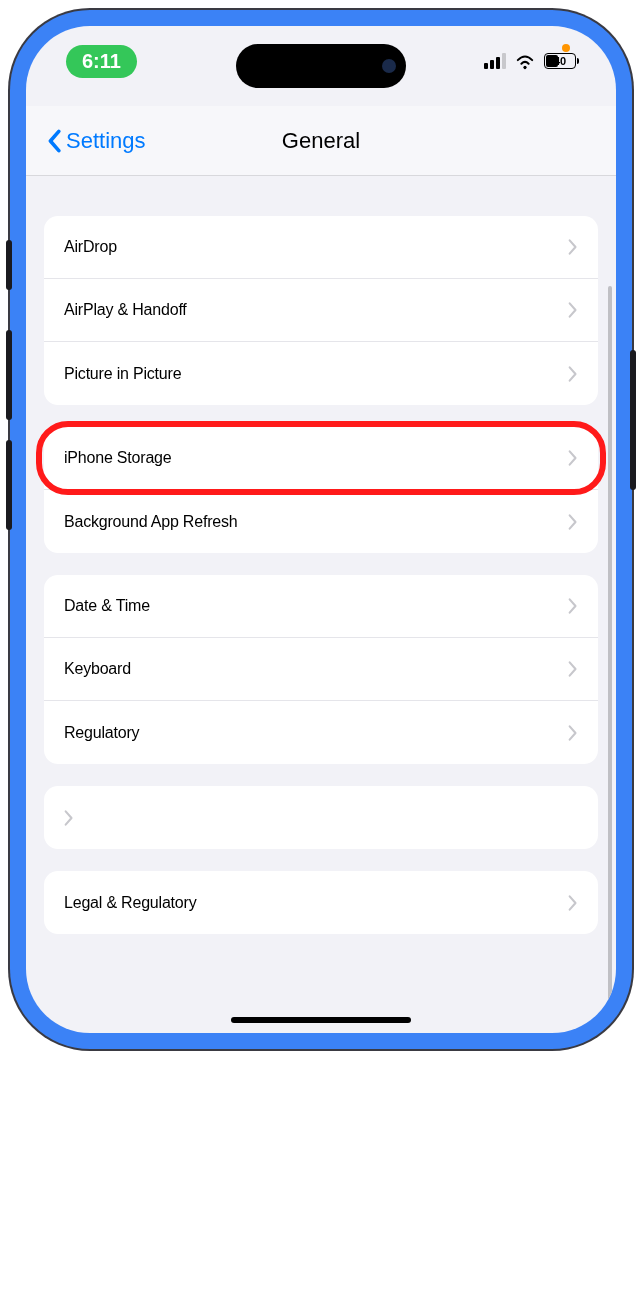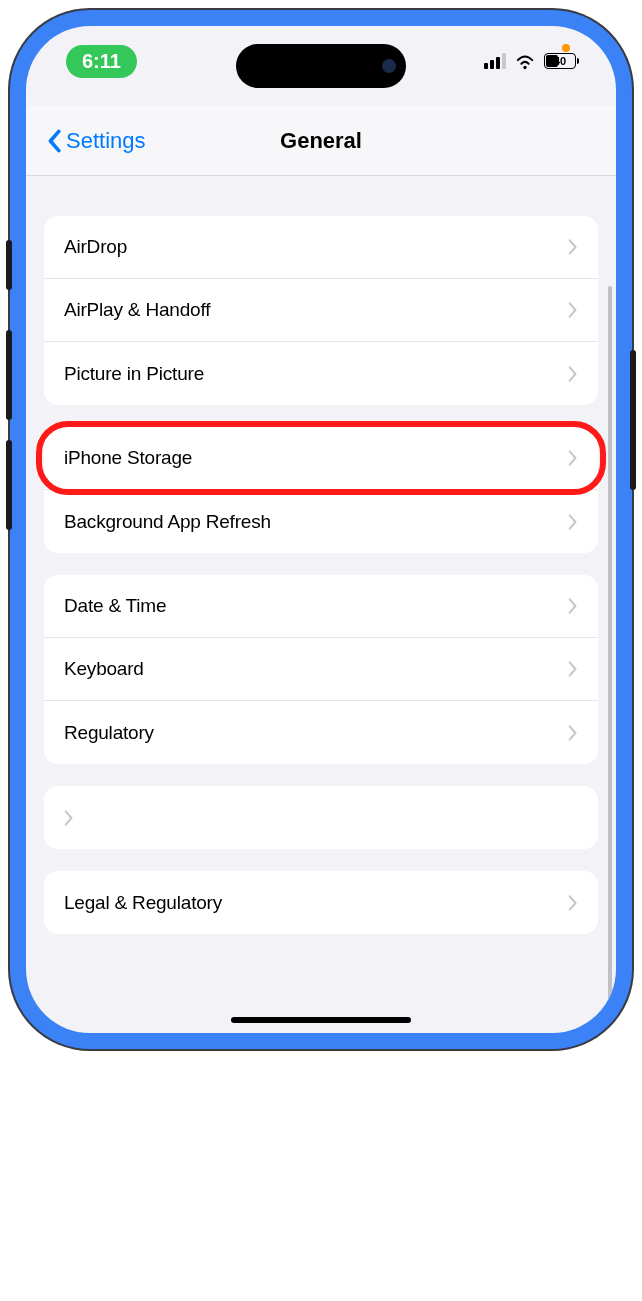--- a/index.html
+++ b/index.html
@@ -133,21 +133,21 @@
       left: 20px;
       display: flex;
       align-items: center;
       color: #007aff;
       font-size: 22px;
       gap: 4px;
     }
     .back-chevron { width: 16px; height: 24px; }
     .nav-title {
       font-size: 22px;
-      font-weight: 700;
+      font-weight: 400;
       color: #000;
     }
     .content {
       position: absolute;
       top: 150px;
       left: 0; right: 0; bottom: 0;
       overflow: hidden;
       padding: 0 18px;
     }
     .section {
@@ -161,21 +161,21 @@
       display: flex;
       align-items: center;
       justify-content: space-between;
       height: 63px;
       padding: 0 20px;
       border-bottom: 1px solid #e5e5ea;
       position: relative;
     }
     .row:last-child { border-bottom: none; }
     .row-label {
-      font-size: 19px;
+      font-size: 16px;
       color: #000;
       letter-spacing: -0.2px;
     }
     .chevron { width: 10px; height: 18px; flex-shrink: 0; }
     .chevron path { stroke: #c7c7cc; stroke-width: 2.5; fill: none; stroke-linecap: round; stroke-linejoin: round; }
     .highlight-ring {
       position: absolute;
       left: -8px; right: -8px; top: -6px; bottom: -6px;
       border: 6px solid #ff1a1a;
       border-radius: 32px;

